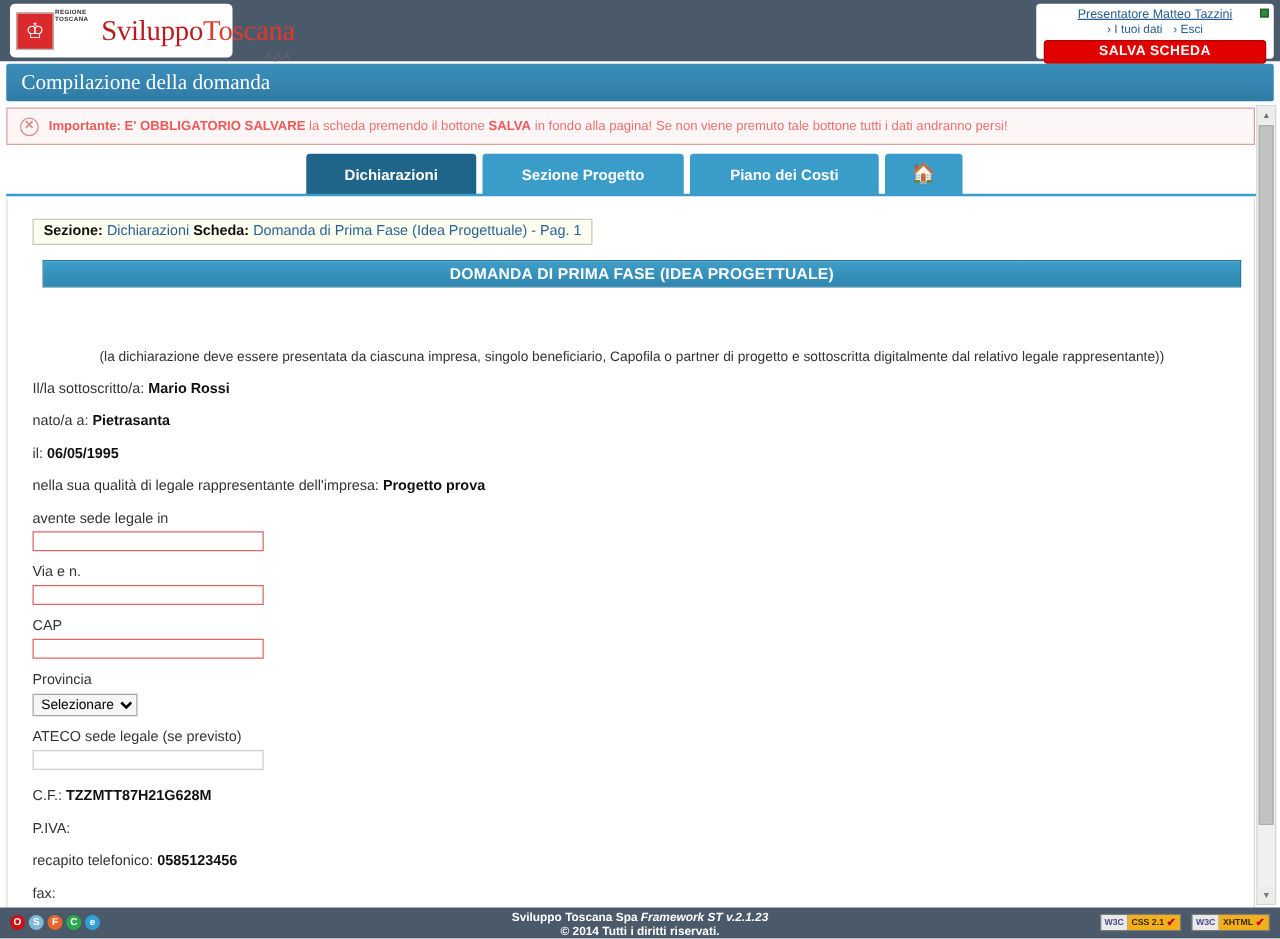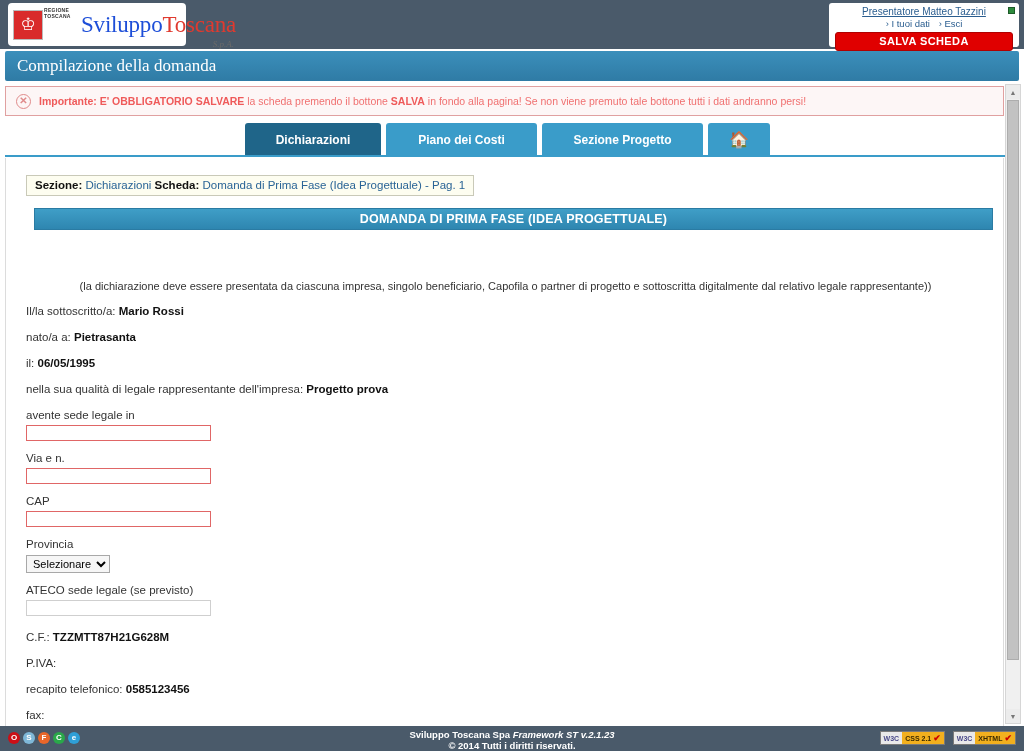--- a/index.html
+++ b/index.html
@@ -46,21 +46,21 @@
     position: absolute; left: 36px; top: 4px;
     font-size: 5px; line-height: 6px;
     color: #333; font-weight: bold; letter-spacing: .3px;
   }
   .logo-text {
     margin-left: 38px;
     position: relative;
   }
   .logo-word1 {
     font-family: "Liberation Serif", serif;
-    font-size: 23px; color: #1d4ed8; letter-spacing: -.2px;
+    font-size: 23px; color: #b91c1c; letter-spacing: -.2px;
   }
   .logo-word2 {
     font-family: "Liberation Serif", serif;
     font-size: 23px; color: #e03a2f; letter-spacing: -.2px;
   }
   .logo-spa {
     position: absolute; right: 2px; bottom: -11px;
     font-family: "Liberation Serif", serif;
     font-size: 9px; color: #6a6a6a; font-style: italic;
   }
@@ -359,25 +359,25 @@
     <div class="alert-icon">✕</div>
     <div class="alert-text">
       <b>Importante: </b><b>E' OBBLIGATORIO SALVARE</b><span> la scheda premendo il bottone </span><b>SALVA</b><span> in fondo alla pagina! Se non viene premuto tale bottone tutti i dati andranno persi!</span>
     </div>
   </div>
 
   <div class="tabs">
     <div class="tab tab-1 active">
       <span>Dichiarazioni</span>
     </div>
+    <div class="tab tab-2">
+      <span>Sezione Progetto</span>
+    </div>
     <div class="tab tab-3">
       <span>Piano dei Costi</span>
-    </div>
-    <div class="tab tab-2">
-      <span>Sezione Progetto</span>
     </div>
     <div class="tab tab-home">
       <span class="home-icon">🏠</span>
     </div>
   </div>
   <div class="tabs-underline" style="left:5px;"></div>
 
   <div class="content">
 
     <div class="fieldset-rule"></div>

